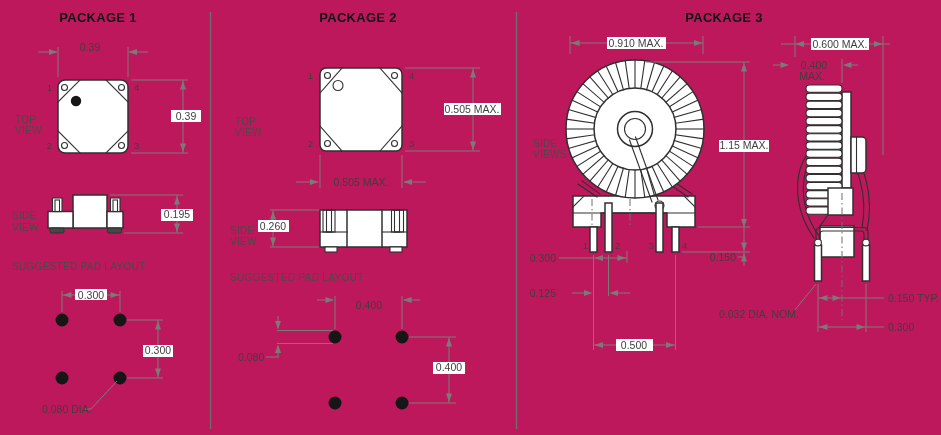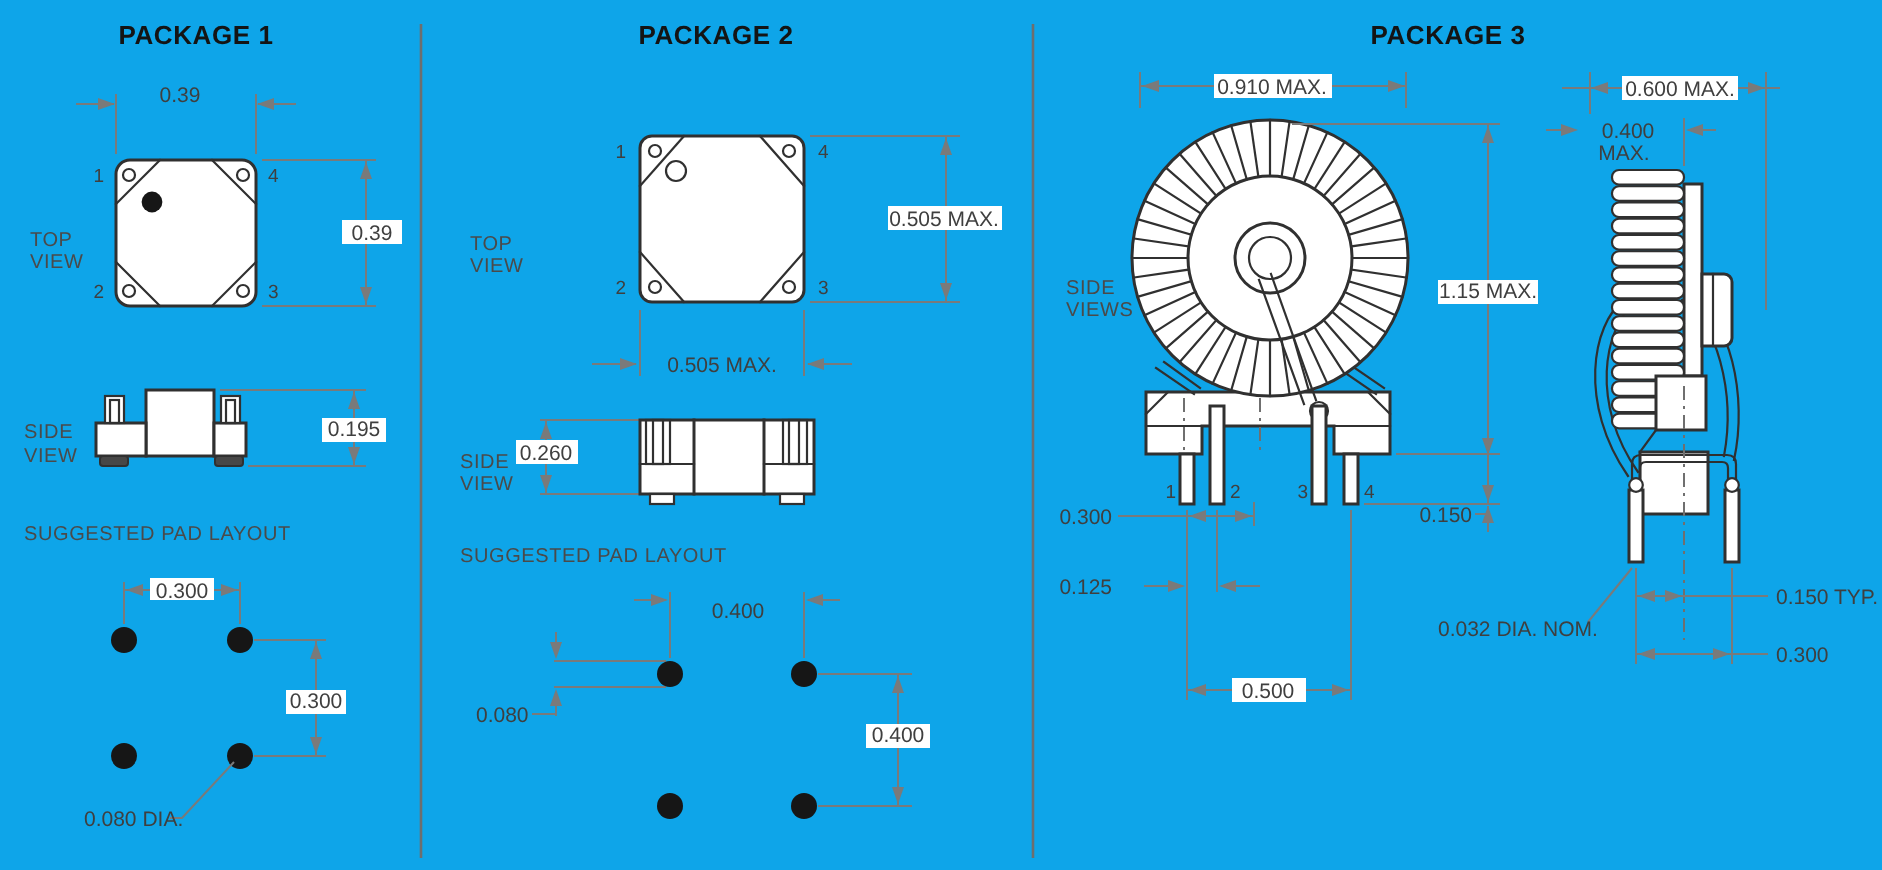--- a/index.html
+++ b/index.html
@@ -1,16 +1,16 @@
 <!DOCTYPE html>
 <html><head>
 <meta charset="utf-8">
 <style>
   html,body{margin:0;padding:0;background:#ffffff}
-  .stage{width:941px;height:435px;position:relative;background:#0ea5e9;overflow:hidden}
+  .stage{width:941px;height:435px;position:relative;background:#be185d;overflow:hidden}
   svg{display:block}
   .ln{fill:none;stroke:#303030;stroke-width:1.5;stroke-linecap:square;stroke-linejoin:miter}
   .lnt{fill:none;stroke:#303030;stroke-width:1.1;stroke-linecap:square}
   .wfill{fill:#ffffff}
   .crn{fill:#ffffff;stroke:#303030;stroke-width:1.1}
   .dot{fill:#161616;stroke:none}
   .foot{fill:#474747;stroke:#303030;stroke-width:1}
   .dim{fill:none;stroke:#7a7a7a;stroke-width:1;stroke-linecap:butt}
   .ctr{fill:none;stroke:#6f6f6f;stroke-width:1;stroke-dasharray:7 3 1.5 3}
   .ah{fill:#7a7a7a;stroke:none}

